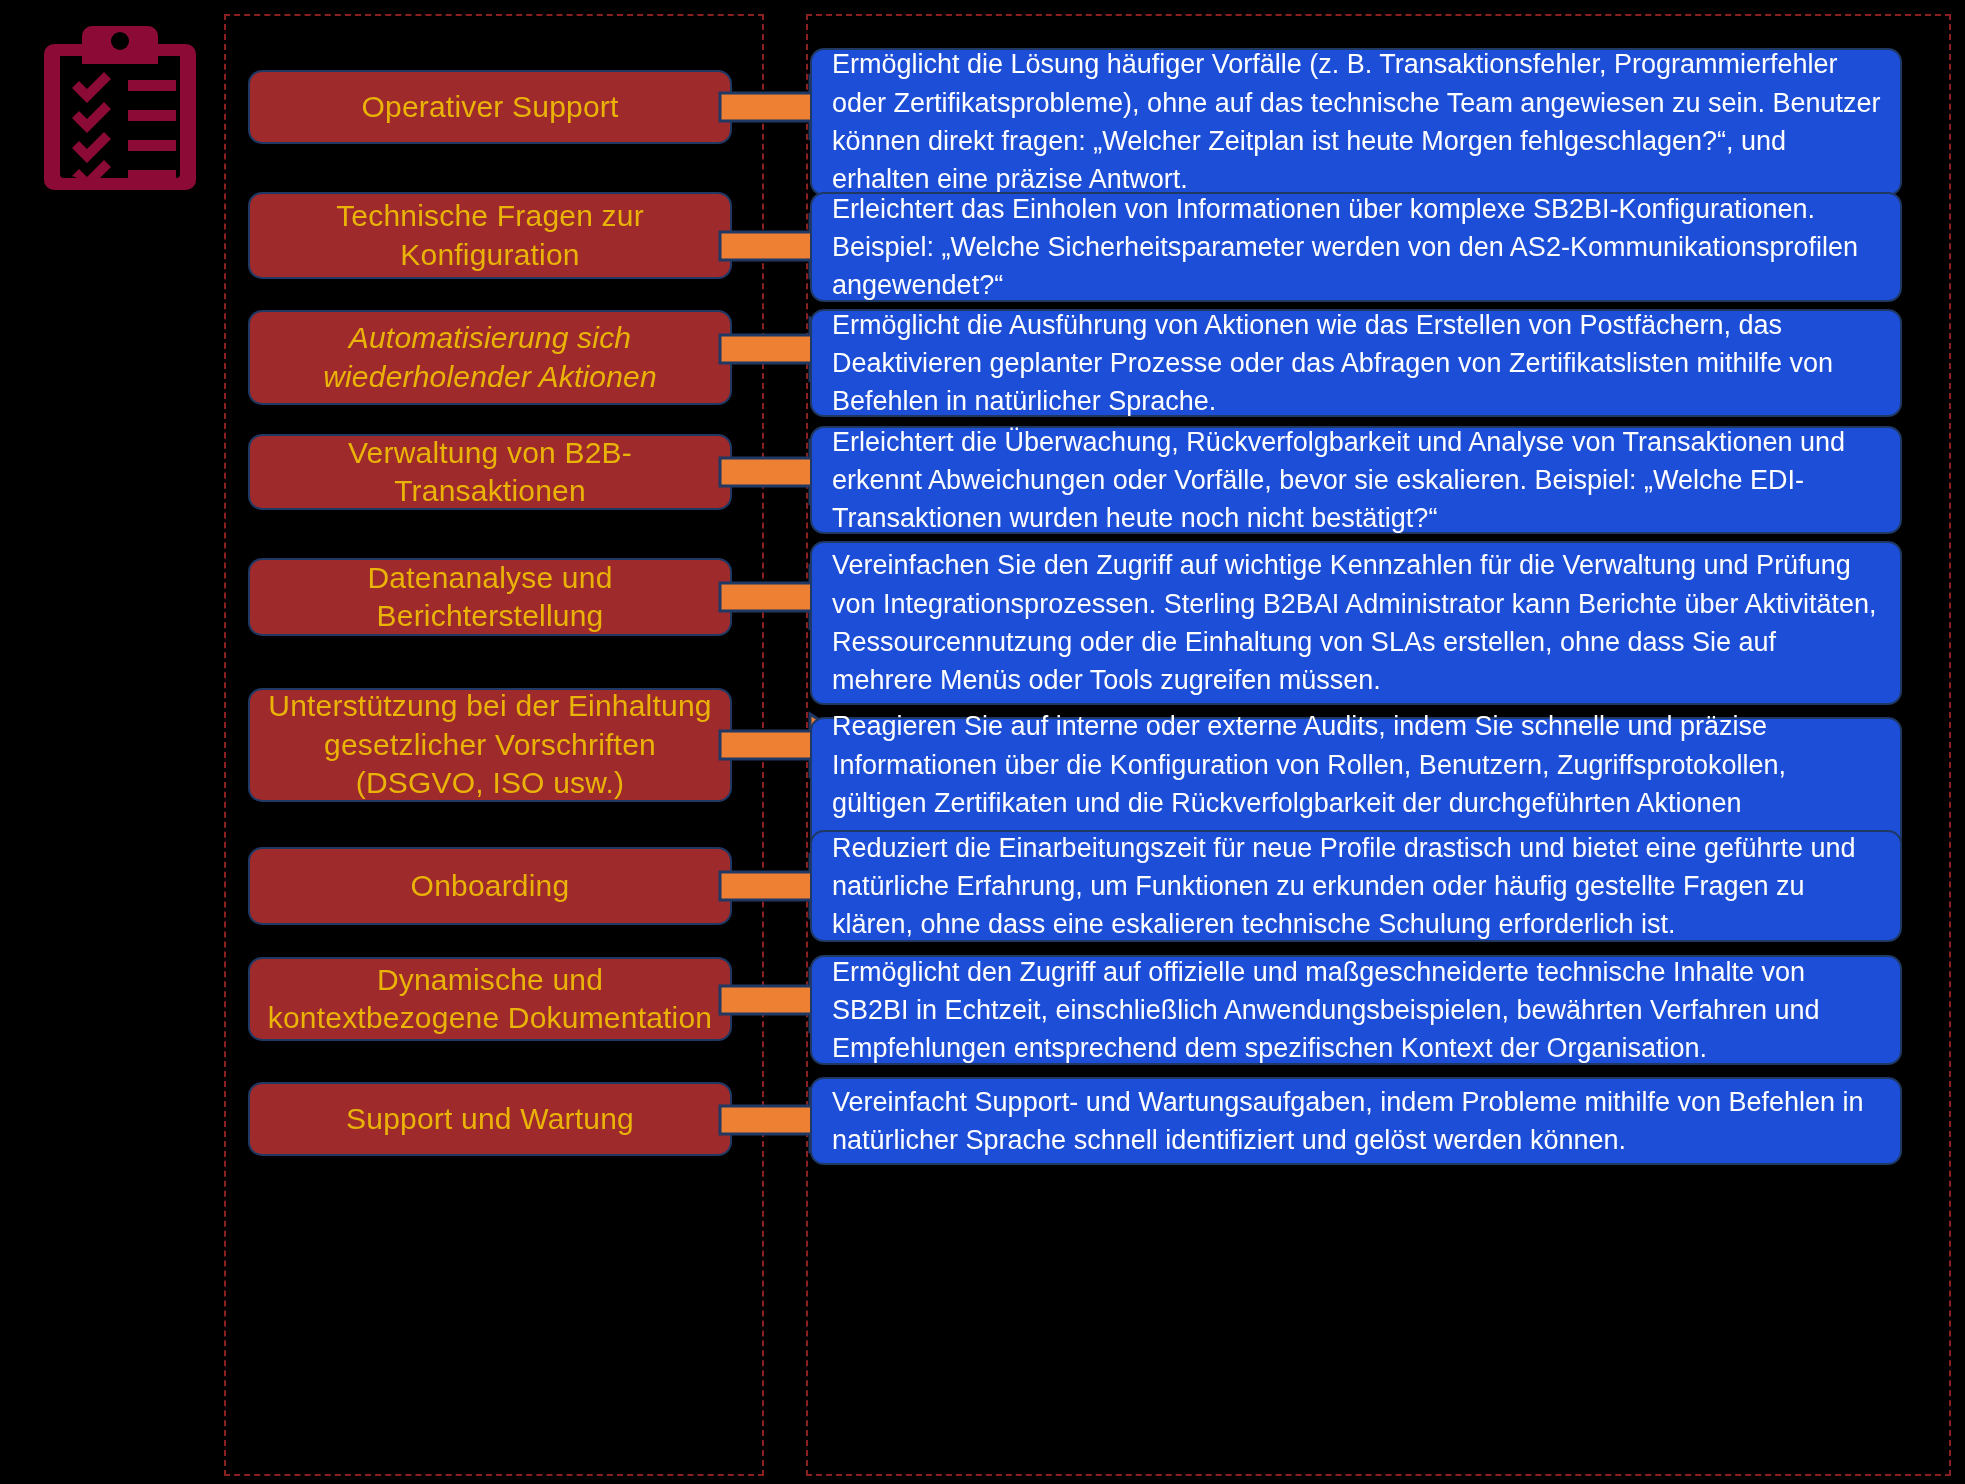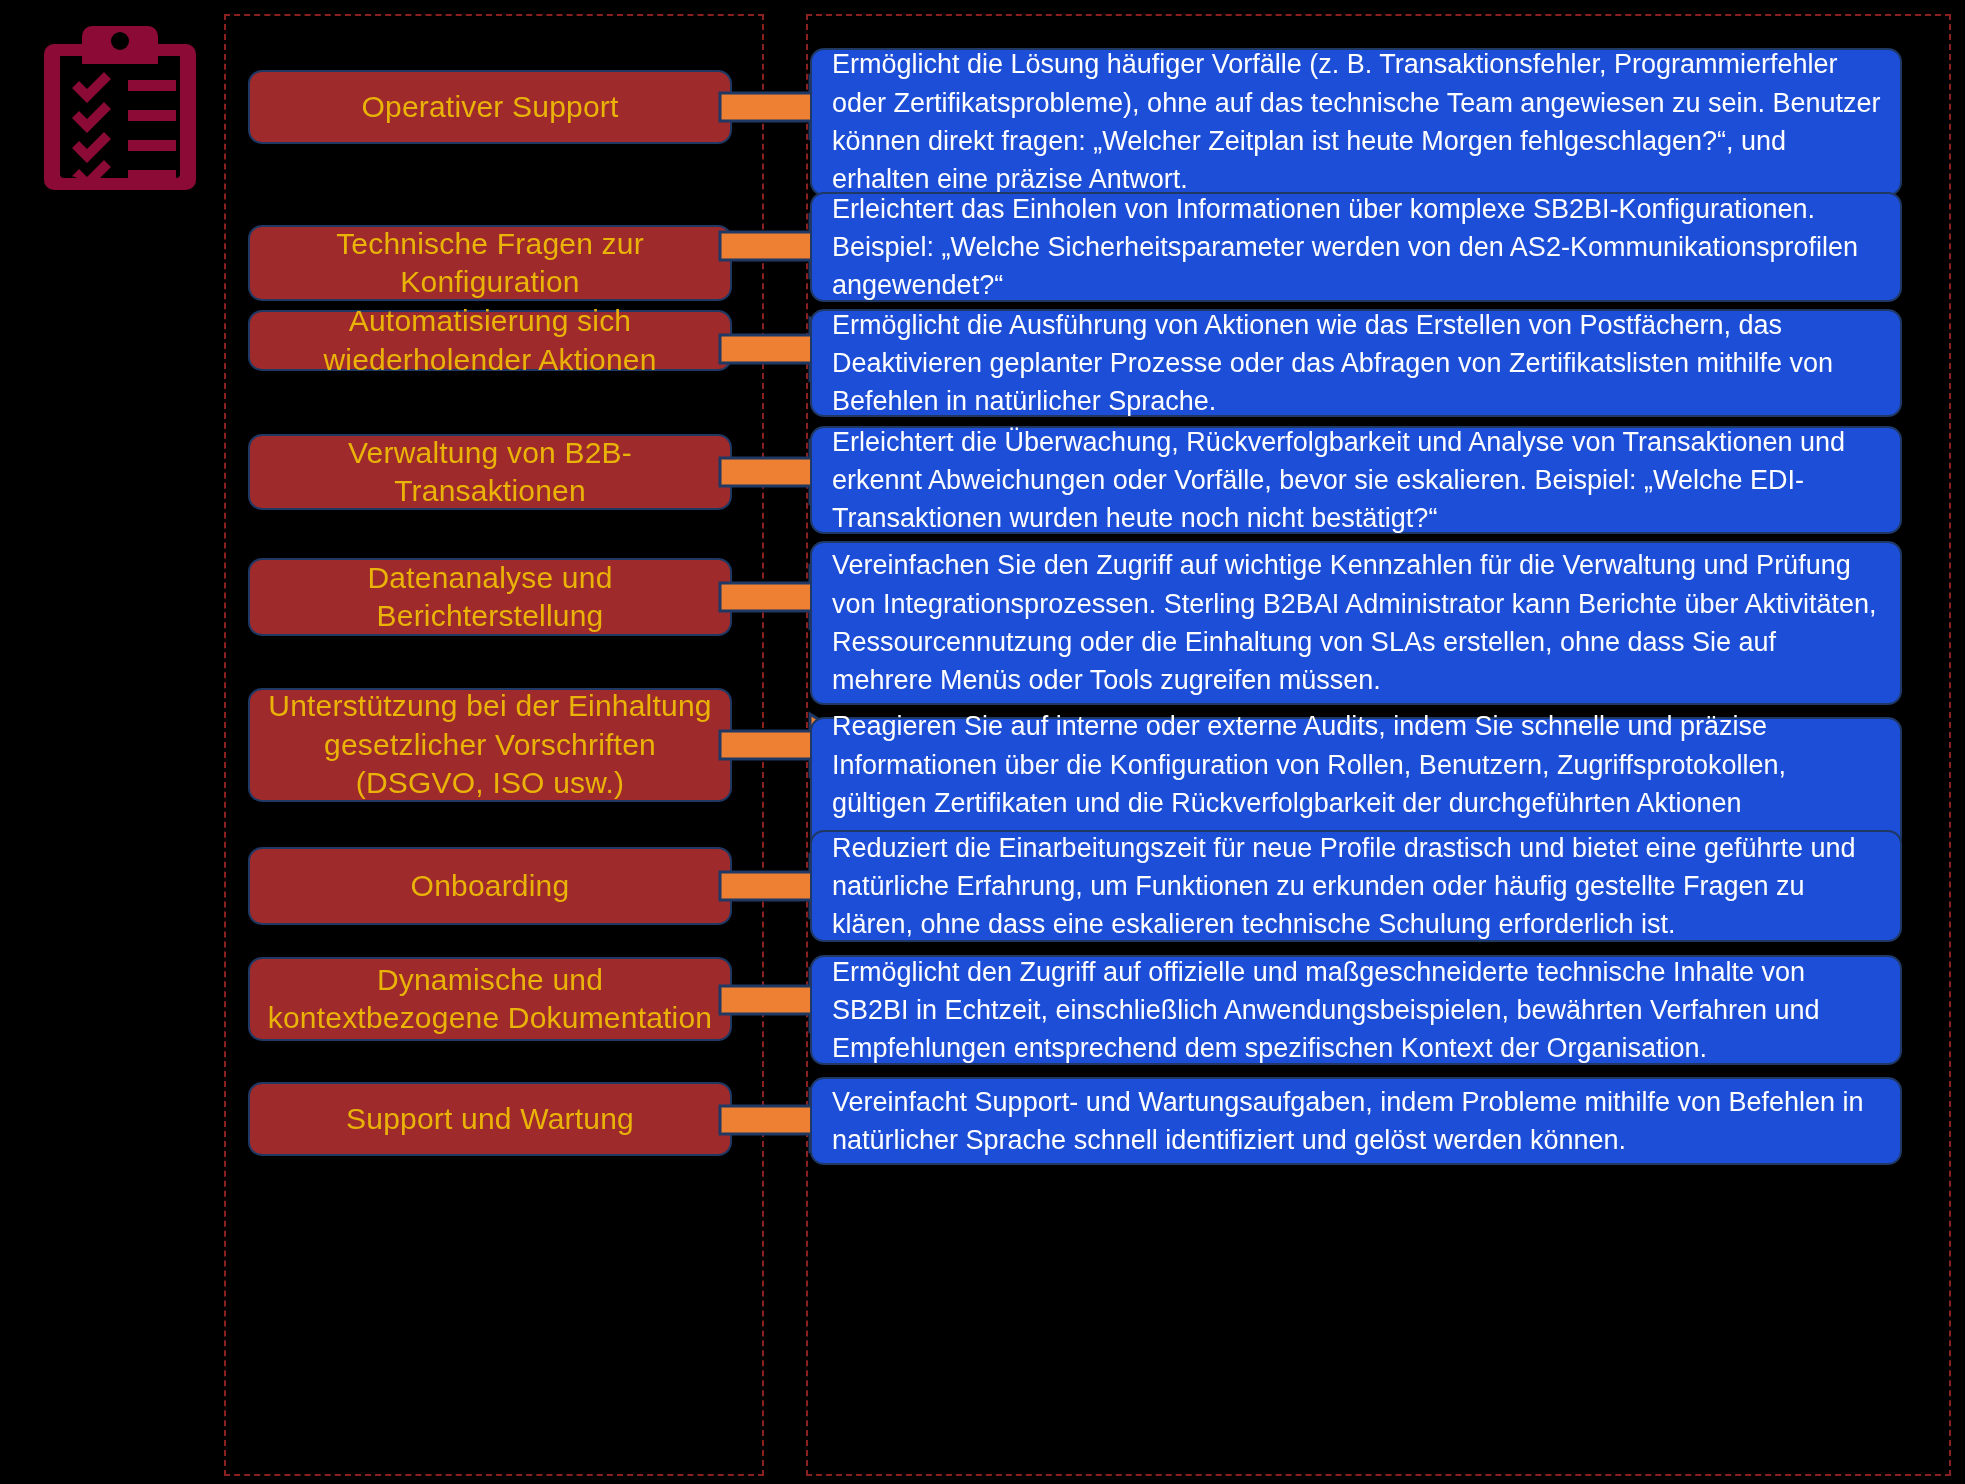--- a/index.html
+++ b/index.html
@@ -92,25 +92,25 @@
     left: 718px;
     width: 142px;
     height: 68px;
   }
 
   
   #row-0 .label-box { top: 70px;   height: 74px; }
   #row-0 .desc-box  { top: 48px;   height: 148px; }
   #row-0 .arrow     { top: 73px; }
 
-  #row-1 .label-box { top: 225px;  height: 76px; }
+  #row-1 .label-box { top: 192px;  height: 87px; }
   #row-1 .desc-box  { top: 192px;  height: 110px; }
   #row-1 .arrow     { top: 212px; }
 
-  #row-2 .label-box { top: 310px;  height: 61px; }
+  #row-2 .label-box { top: 310px;  height: 95px; font-style: italic; }
   #row-2 .desc-box  { top: 309px;  height: 108px; }
   #row-2 .arrow     { top: 315px; }
 
   #row-3 .label-box { top: 434px;  height: 76px; }
   #row-3 .desc-box  { top: 426px;  height: 108px; }
   #row-3 .arrow     { top: 438px; }
 
   #row-4 .label-box { top: 558px;  height: 78px; }
   #row-4 .desc-box  { top: 541px;  height: 164px; }
   #row-4 .arrow     { top: 563px; }

